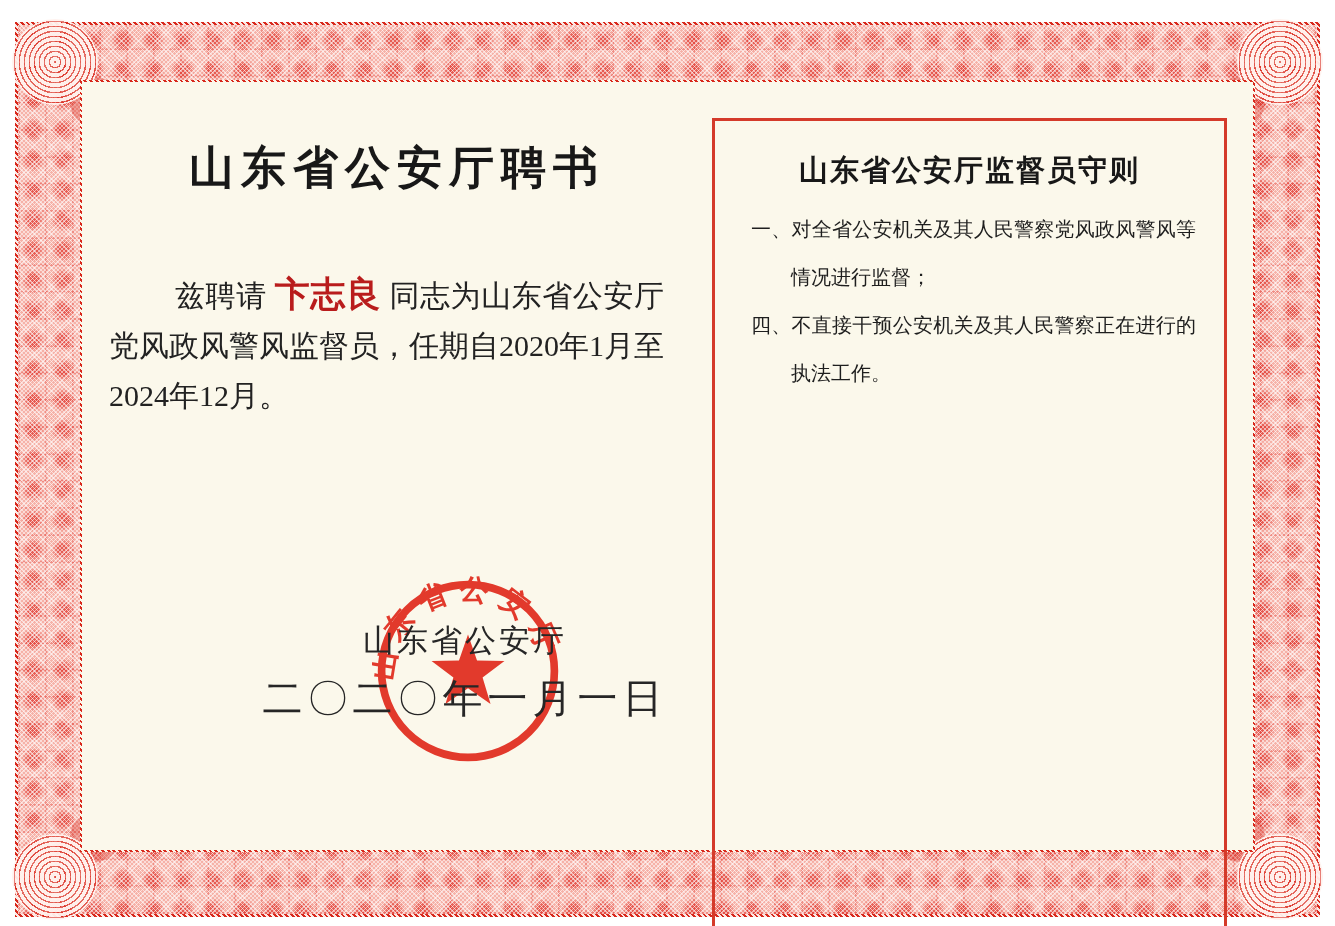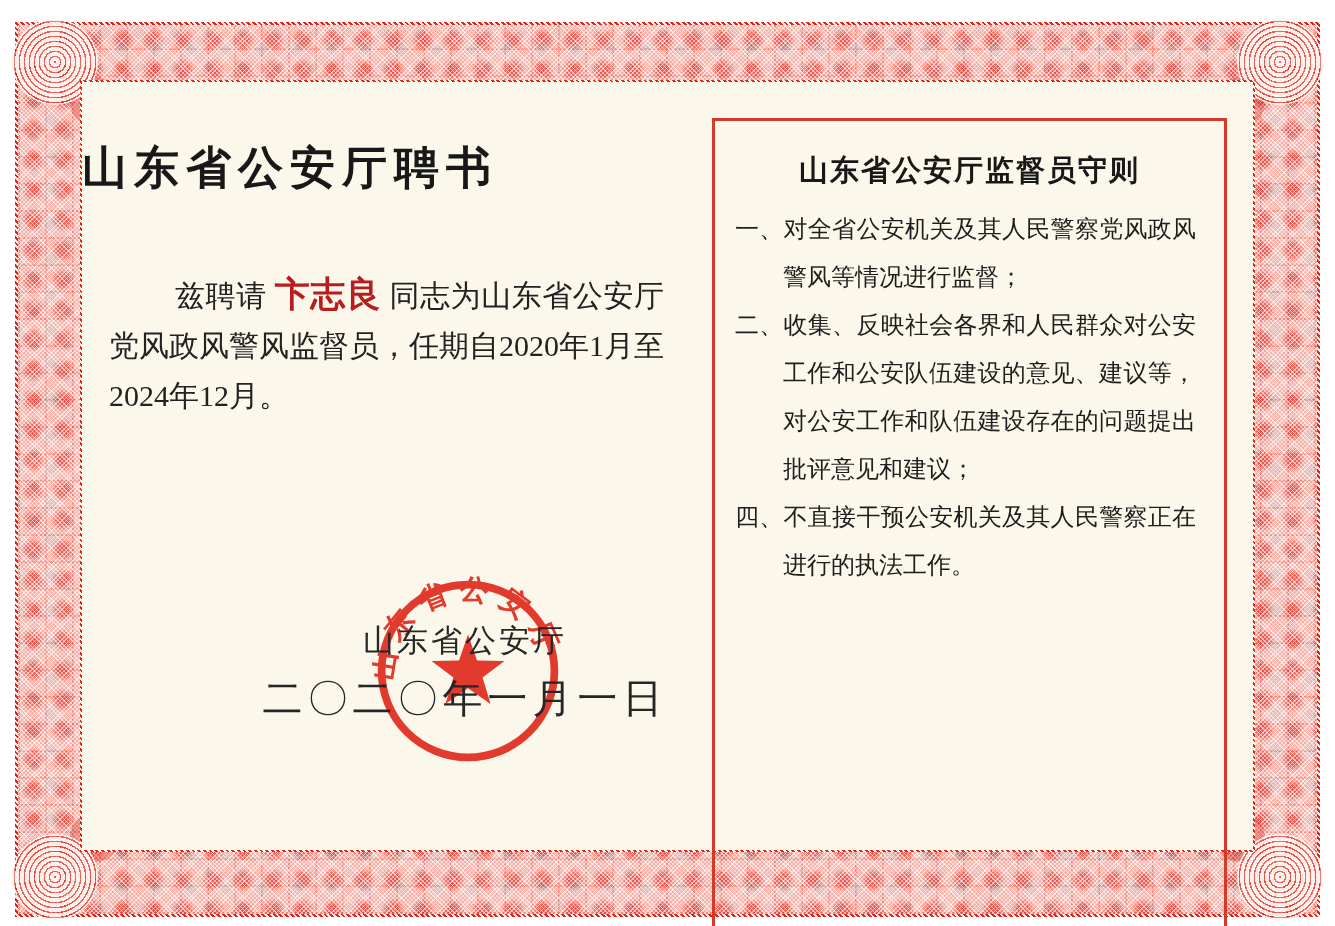--- a/index.html
+++ b/index.html
@@ -38,21 +38,21 @@
     position:absolute; left:62px; top:55px; right:62px; bottom:62px;
     background:#fbf8eb;
     border:2px solid transparent;
     border-image:repeating-linear-gradient(45deg,#d8281c 0 2px,#fbf8eb 2px 4px) 2;
   }
 
   
   .left-col { position:absolute; left:0; top:0; width:630px; height:100%; color:#1e1e1e; }
 
   .cert-title {
-    margin-top:56px; 
+    margin-top:56px; text-align:center;
     font-size:45px; font-weight:bold; letter-spacing:7px; color:#181818;
   }
   .cert-body {
     margin:72px 48px 0 27px;
     font-size:30px; line-height:50px; color:#222;
     text-align:justify; text-indent:2.2em;
   }
   .cert-name { font-size:35px; font-weight:bold; color:#b91c1c; padding:0 8px; }
 
   .sign-block {
@@ -66,21 +66,21 @@
 
   
   .rules-panel {
     position:absolute; left:630px; top:36px; width:515px; height:881px;
     border:3px solid #d43a2a; background:transparent; color:#1e1e1e;
   }
   .rules-title {
     margin-top:30px; text-align:center;
     font-size:29px; font-weight:bold; letter-spacing:2px; color:#181818;
   }
-  .rules-list { margin:14px 28px 0 20px; font-size:24px; line-height:48px; text-align:justify; }
+  .rules-list { margin:14px 28px 0 36px; font-size:20px; line-height:48px; text-align:justify; }
   .rule-item { padding-left:2em; text-indent:-2em; }
 </style>
 </head>
 <body>
 
 <div class="certificate">
 
   <div class="frame">
     <div class="rosette tl"></div>
     <div class="rosette tr"></div>
@@ -109,20 +109,19 @@
           <div class="sign-issuer">山东省公安厅</div>
           <div class="sign-date">二〇二〇年一月一日</div>
         </div>
       </div>
 
       <div class="rules-panel">
         <div class="rules-title">山东省公安厅监督员守则</div>
 
         <div class="rules-list">
           <p class="rule-item"><span>一、</span><span>对全省公安机关及其人民警察党风政风警风等情况进行监督；</span></p>
-          <p class="rule-item"><span>二、</span><span>收集、反映社会各界和人民群众对公安工作和公安队伍建设的意见、建议等，对公安工作和队伍建设存在的问题提出批评意见和建议；</span></p>
           <p class="rule-item"><span>四、</span><span>不直接干预公安机关及其人民警察正在进行的执法工作。</span></p>
         </div>
       </div>
 
     </div>
   </div>
 </div>
 
 </body></html>

